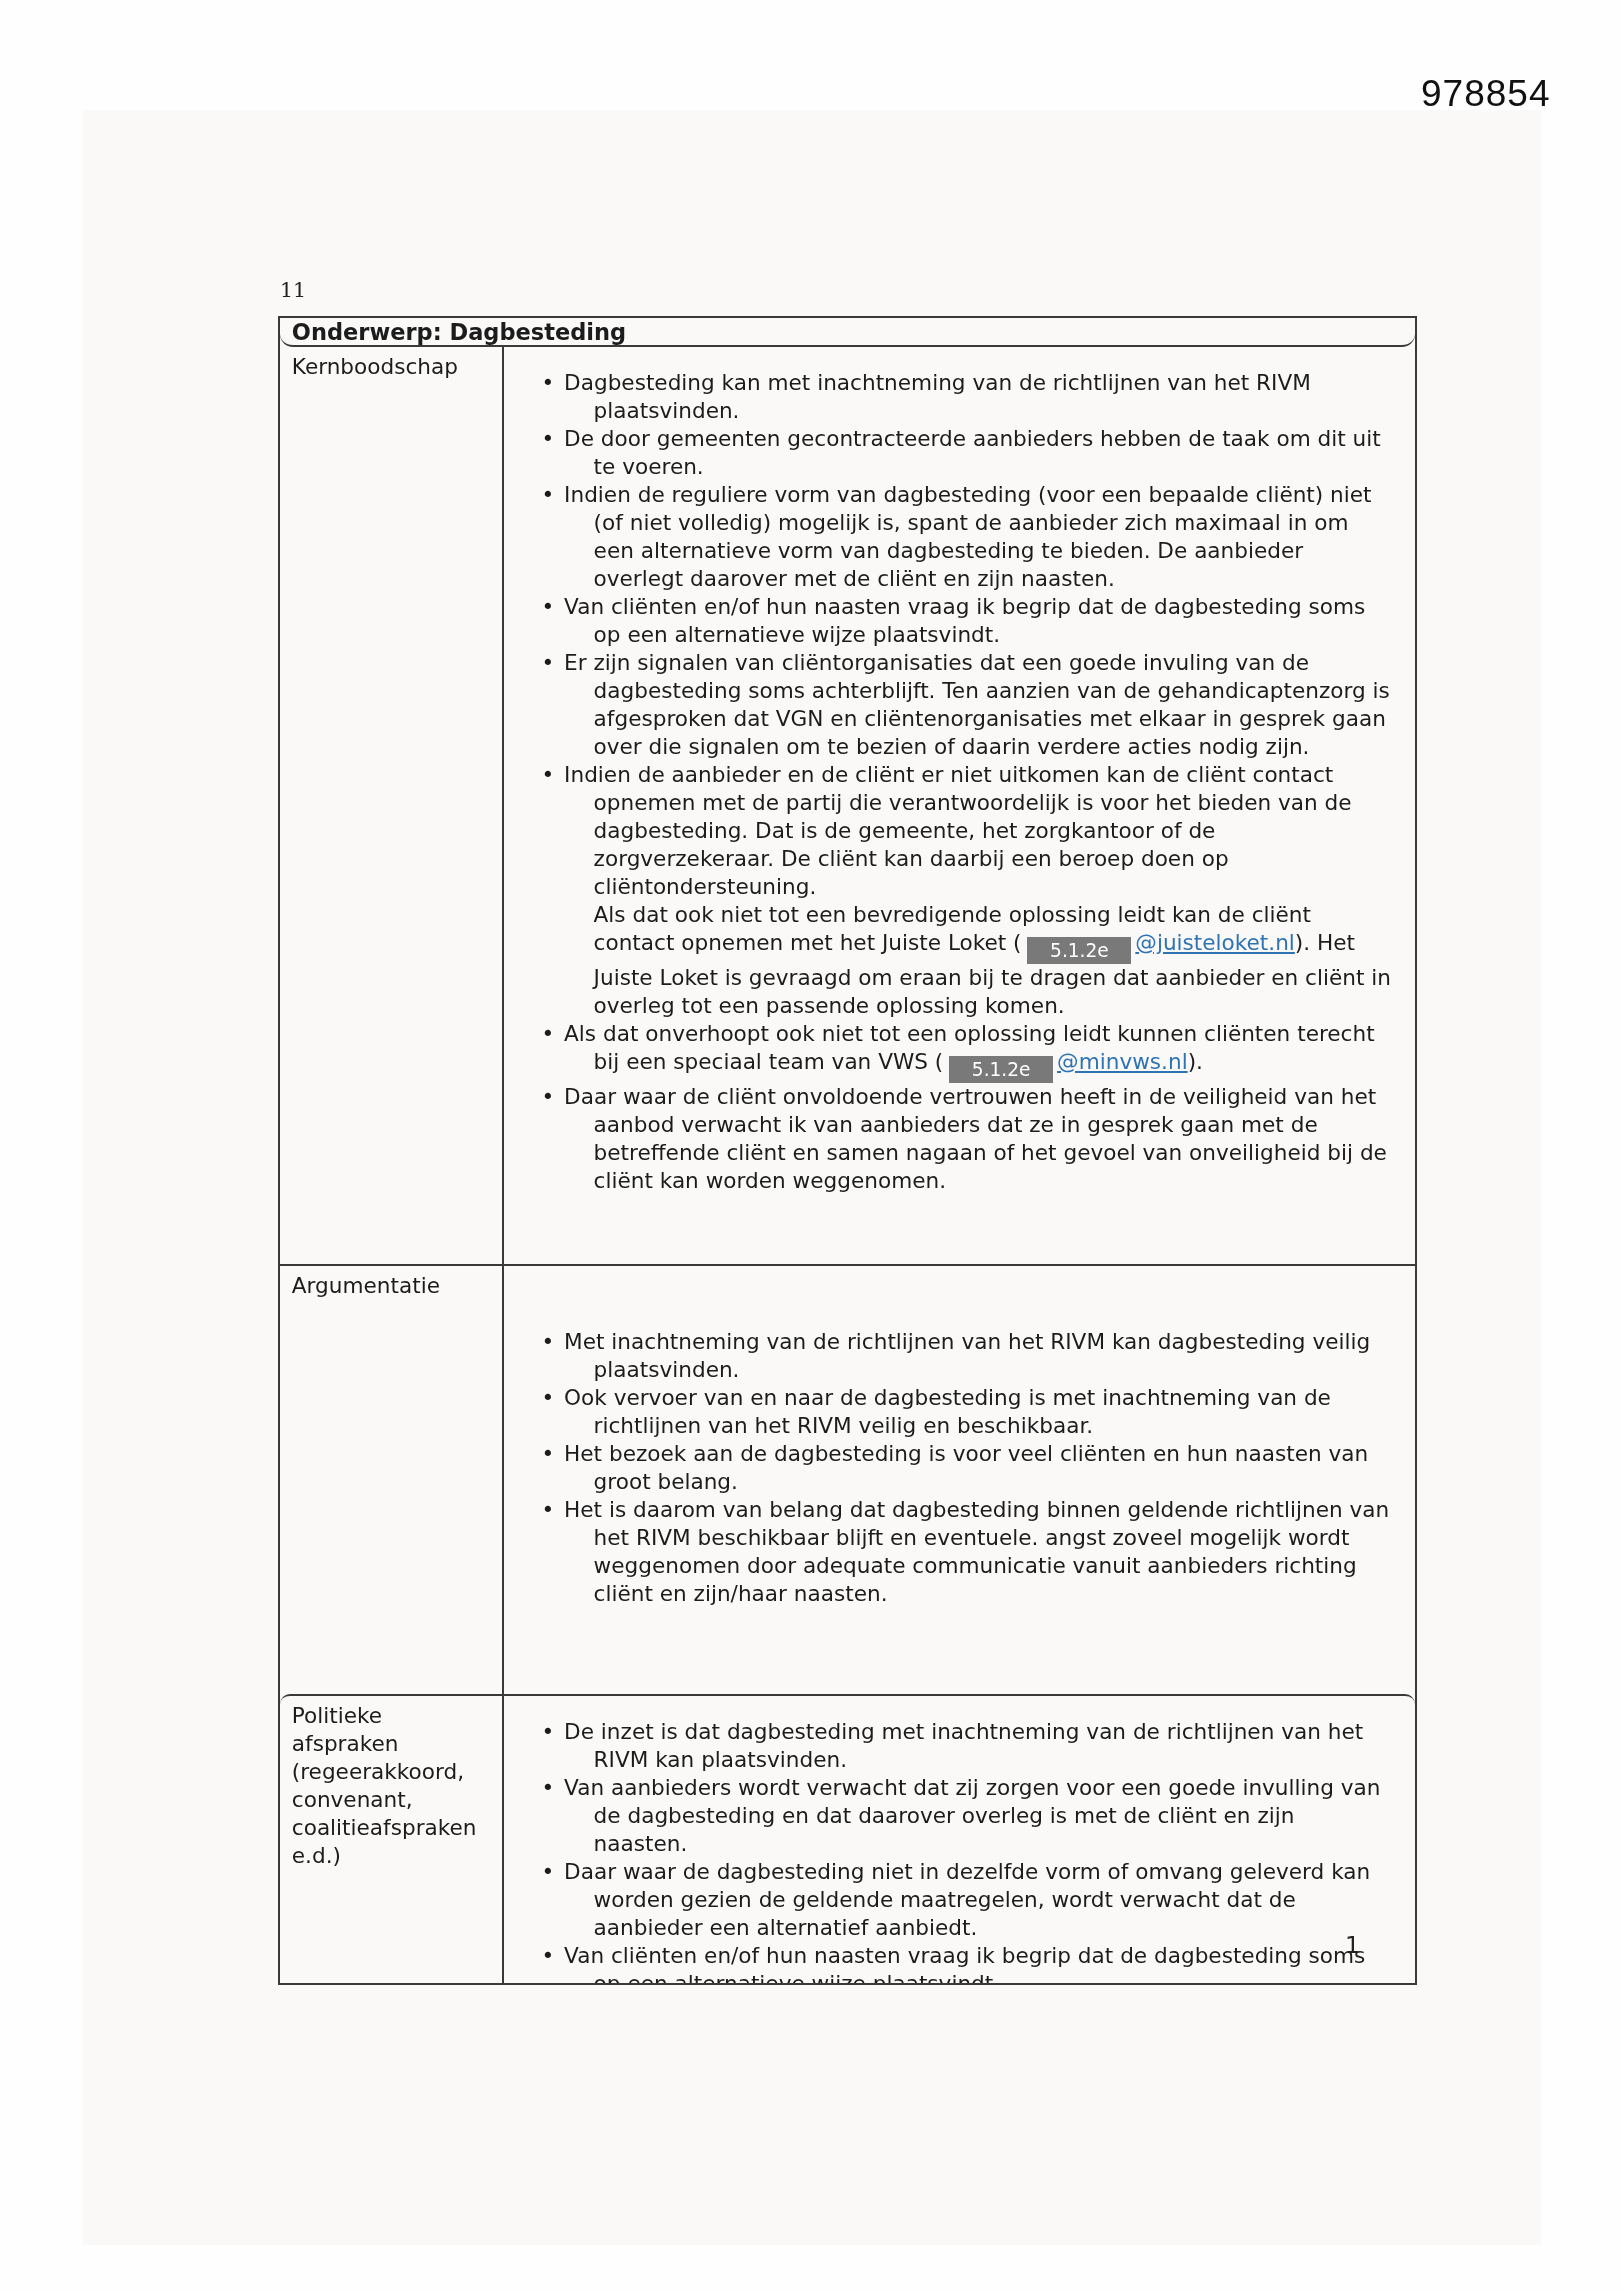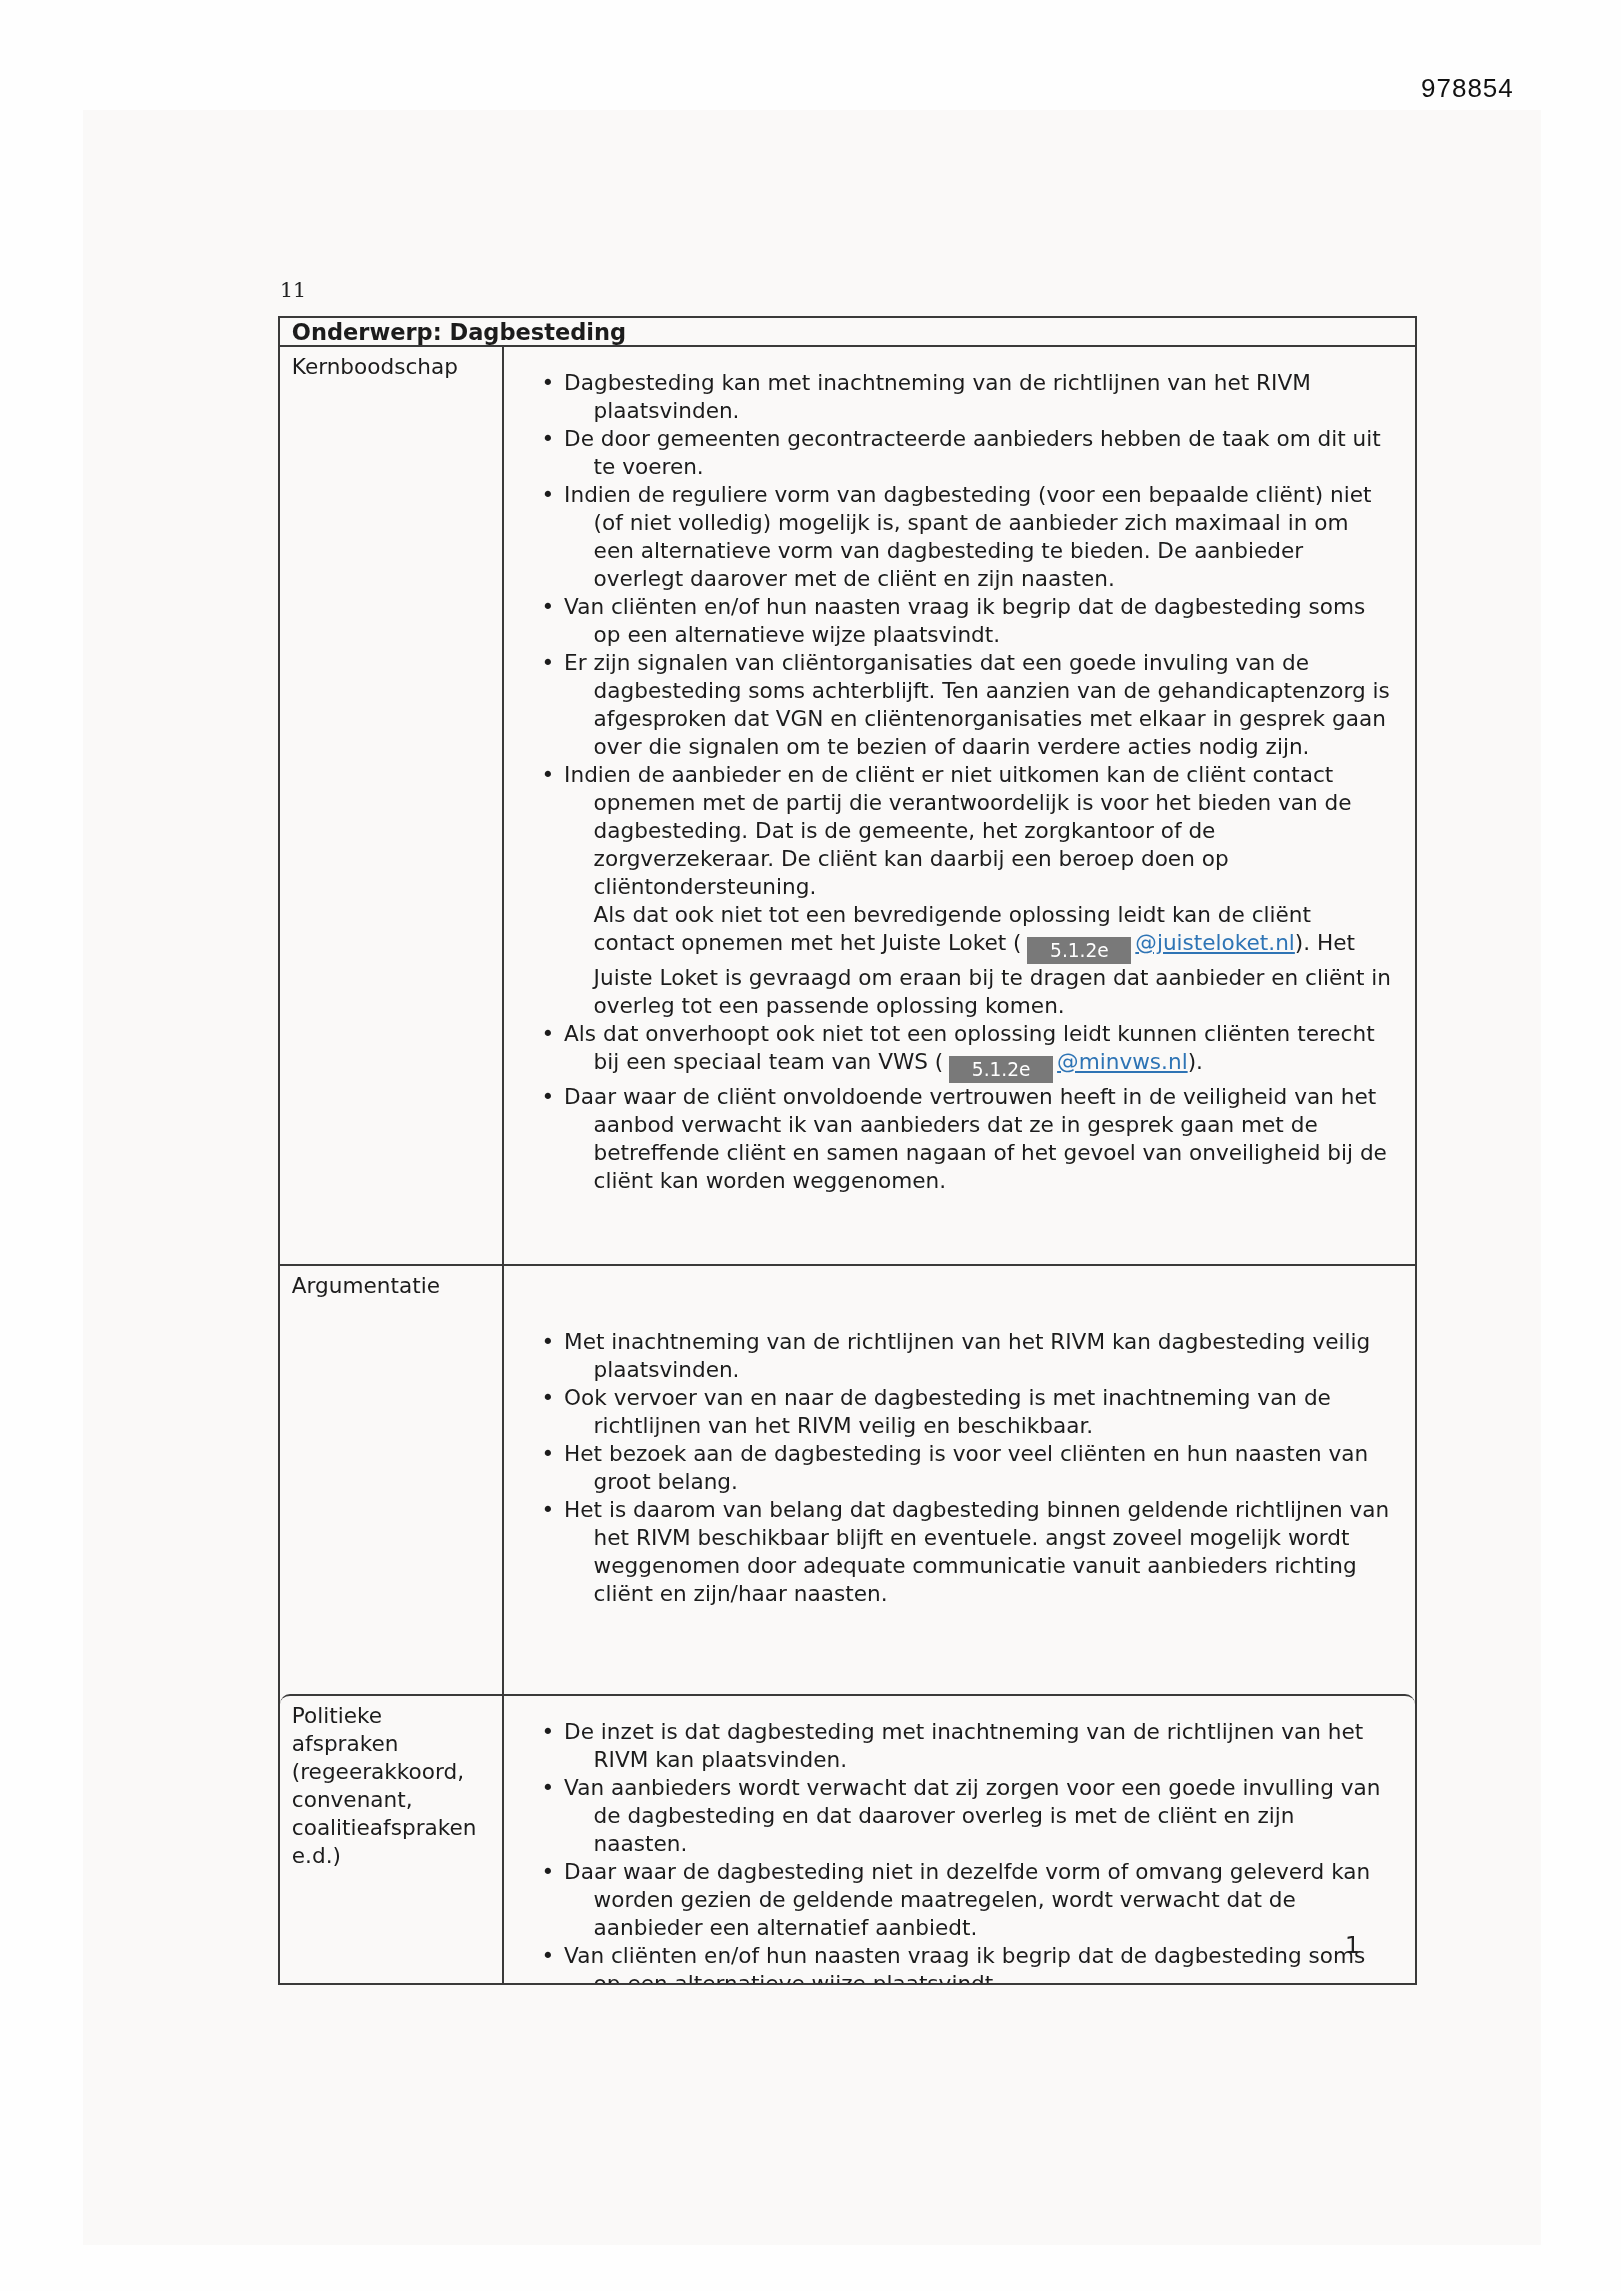--- a/index.html
+++ b/index.html
@@ -2,34 +2,34 @@
 <html><head>
 <meta charset="utf-8">
 <style>
   html,body{margin:0;padding:0;}
   body{
     width:1621px;height:2292px;position:relative;
     background:#fefefe;color:#1c1c1c;
     font-family:"DejaVu Sans",sans-serif;
   }
   .scan-tint{position:absolute;left:83px;top:110px;width:1458px;height:2135px;background:#faf9f8;}
-  .doc-number{position:absolute;left:1421px;top:73px;font-size:26px;letter-spacing:1px;
+  .doc-number{position:absolute;left:1421px;top:73px;font-size:37px;letter-spacing:1px;
     font-family:"Liberation Sans",sans-serif;color:#111;}
   .footnote-mark{position:absolute;left:280px;top:278px;font-size:20.6px;
     font-family:"DejaVu Serif",serif;color:#222;}
   .page-number{position:absolute;left:1345px;top:1931px;font-size:23.5px;color:#222;}
 
   .doc-table{
     position:absolute;left:278px;top:316px;width:1139px;
     border:2px solid #3a3a3a;border-bottom-width:2.9px;background:transparent;
     box-sizing:border-box;font-size:21.6px;line-height:28px;
   }
   .t-header{
     height:29px;box-sizing:border-box;border-bottom:2px solid #3a3a3a;
-    font-weight:bold;font-size:22.5px;line-height:27.4px;padding:1px 9.8px 0 11.8px;
+    font-weight:bold;font-size:22.5px;line-height:27.4px;padding:1px 9.8px 0 11.8px;border-radius:13px;
   }
   .t-row{display:flex;box-sizing:border-box;}
   .t-row + .t-row{border-top:2px solid #3a3a3a;}
   .row-kern{height:917px;}
   .row-arg{height:430px;}
   .row-pol{height:289px;border-radius:10px;}
   .t-label{
     width:224px;box-sizing:border-box;flex:0 0 224px;
     border-right:2px solid #3a3a3a;
     padding:5.9px 9.8px 0 11.8px;line-height:28px;

